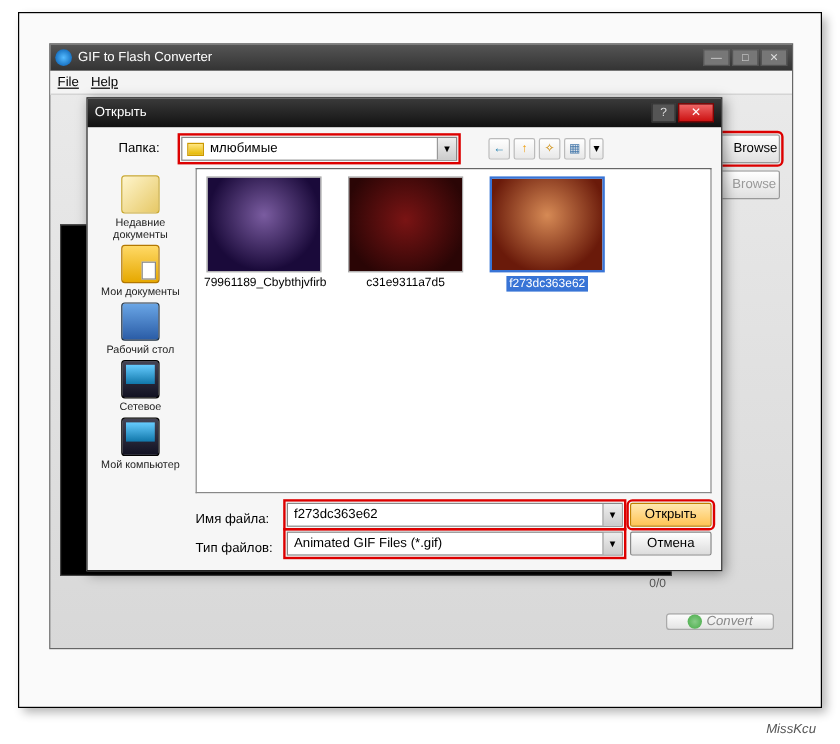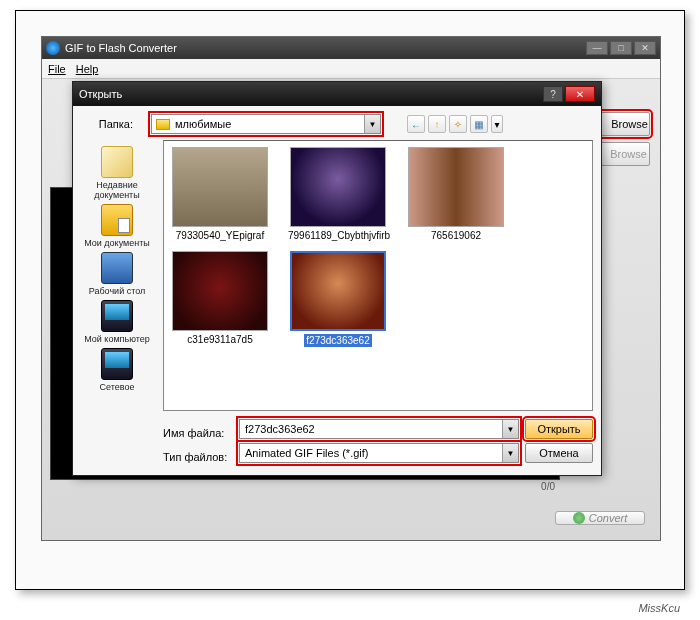--- a/index.html
+++ b/index.html
@@ -140,29 +140,27 @@
         <div class="ticon new">✧</div>
         <div class="ticon view">▦</div>
         <div class="ticon" style="width:12px;">▾</div>
       </div>
     </div>
 
     <div class="sidebar">
       <div class="side-item"><div class="sicon recent"></div><span>Недавние документы</span></div>
       <div class="side-item"><div class="sicon docs"></div><span>Мои документы</span></div>
       <div class="side-item"><div class="sicon desktop"></div><span>Рабочий стол</span></div>
+      <div class="side-item"><div class="sicon network"></div><span>Сетевое</span></div>
       <div class="side-item"><div class="sicon computer"></div><span>Мой компьютер</span></div>
-      <div class="side-item"><div class="sicon network"></div><span>Сетевое</span></div>
     </div>
 
     <div class="files-area">
       <div class="files-grid">
-        <div class="thumb"><div class="pic p2"></div><span class="lbl">79330540_YEpigraf</span></div>
         <div class="thumb"><div class="pic p3"></div><span class="lbl">79961189_Cbybthjvfirb</span></div>
-        <div class="thumb"><div class="pic p4"></div><span class="lbl">765619062</span></div>
         <div class="thumb"><div class="pic p5"></div><span class="lbl">c31e9311a7d5</span></div>
         <div class="thumb selected"><div class="pic p6"></div><span class="lbl">f273dc363e62</span></div>
       </div>
     </div>
 
     <div class="bottom-rows">
       <div class="brow">
         <span class="blabel">Имя файла:</span>
         <div class="binput red-box">
           <span>f273dc363e62</span>

